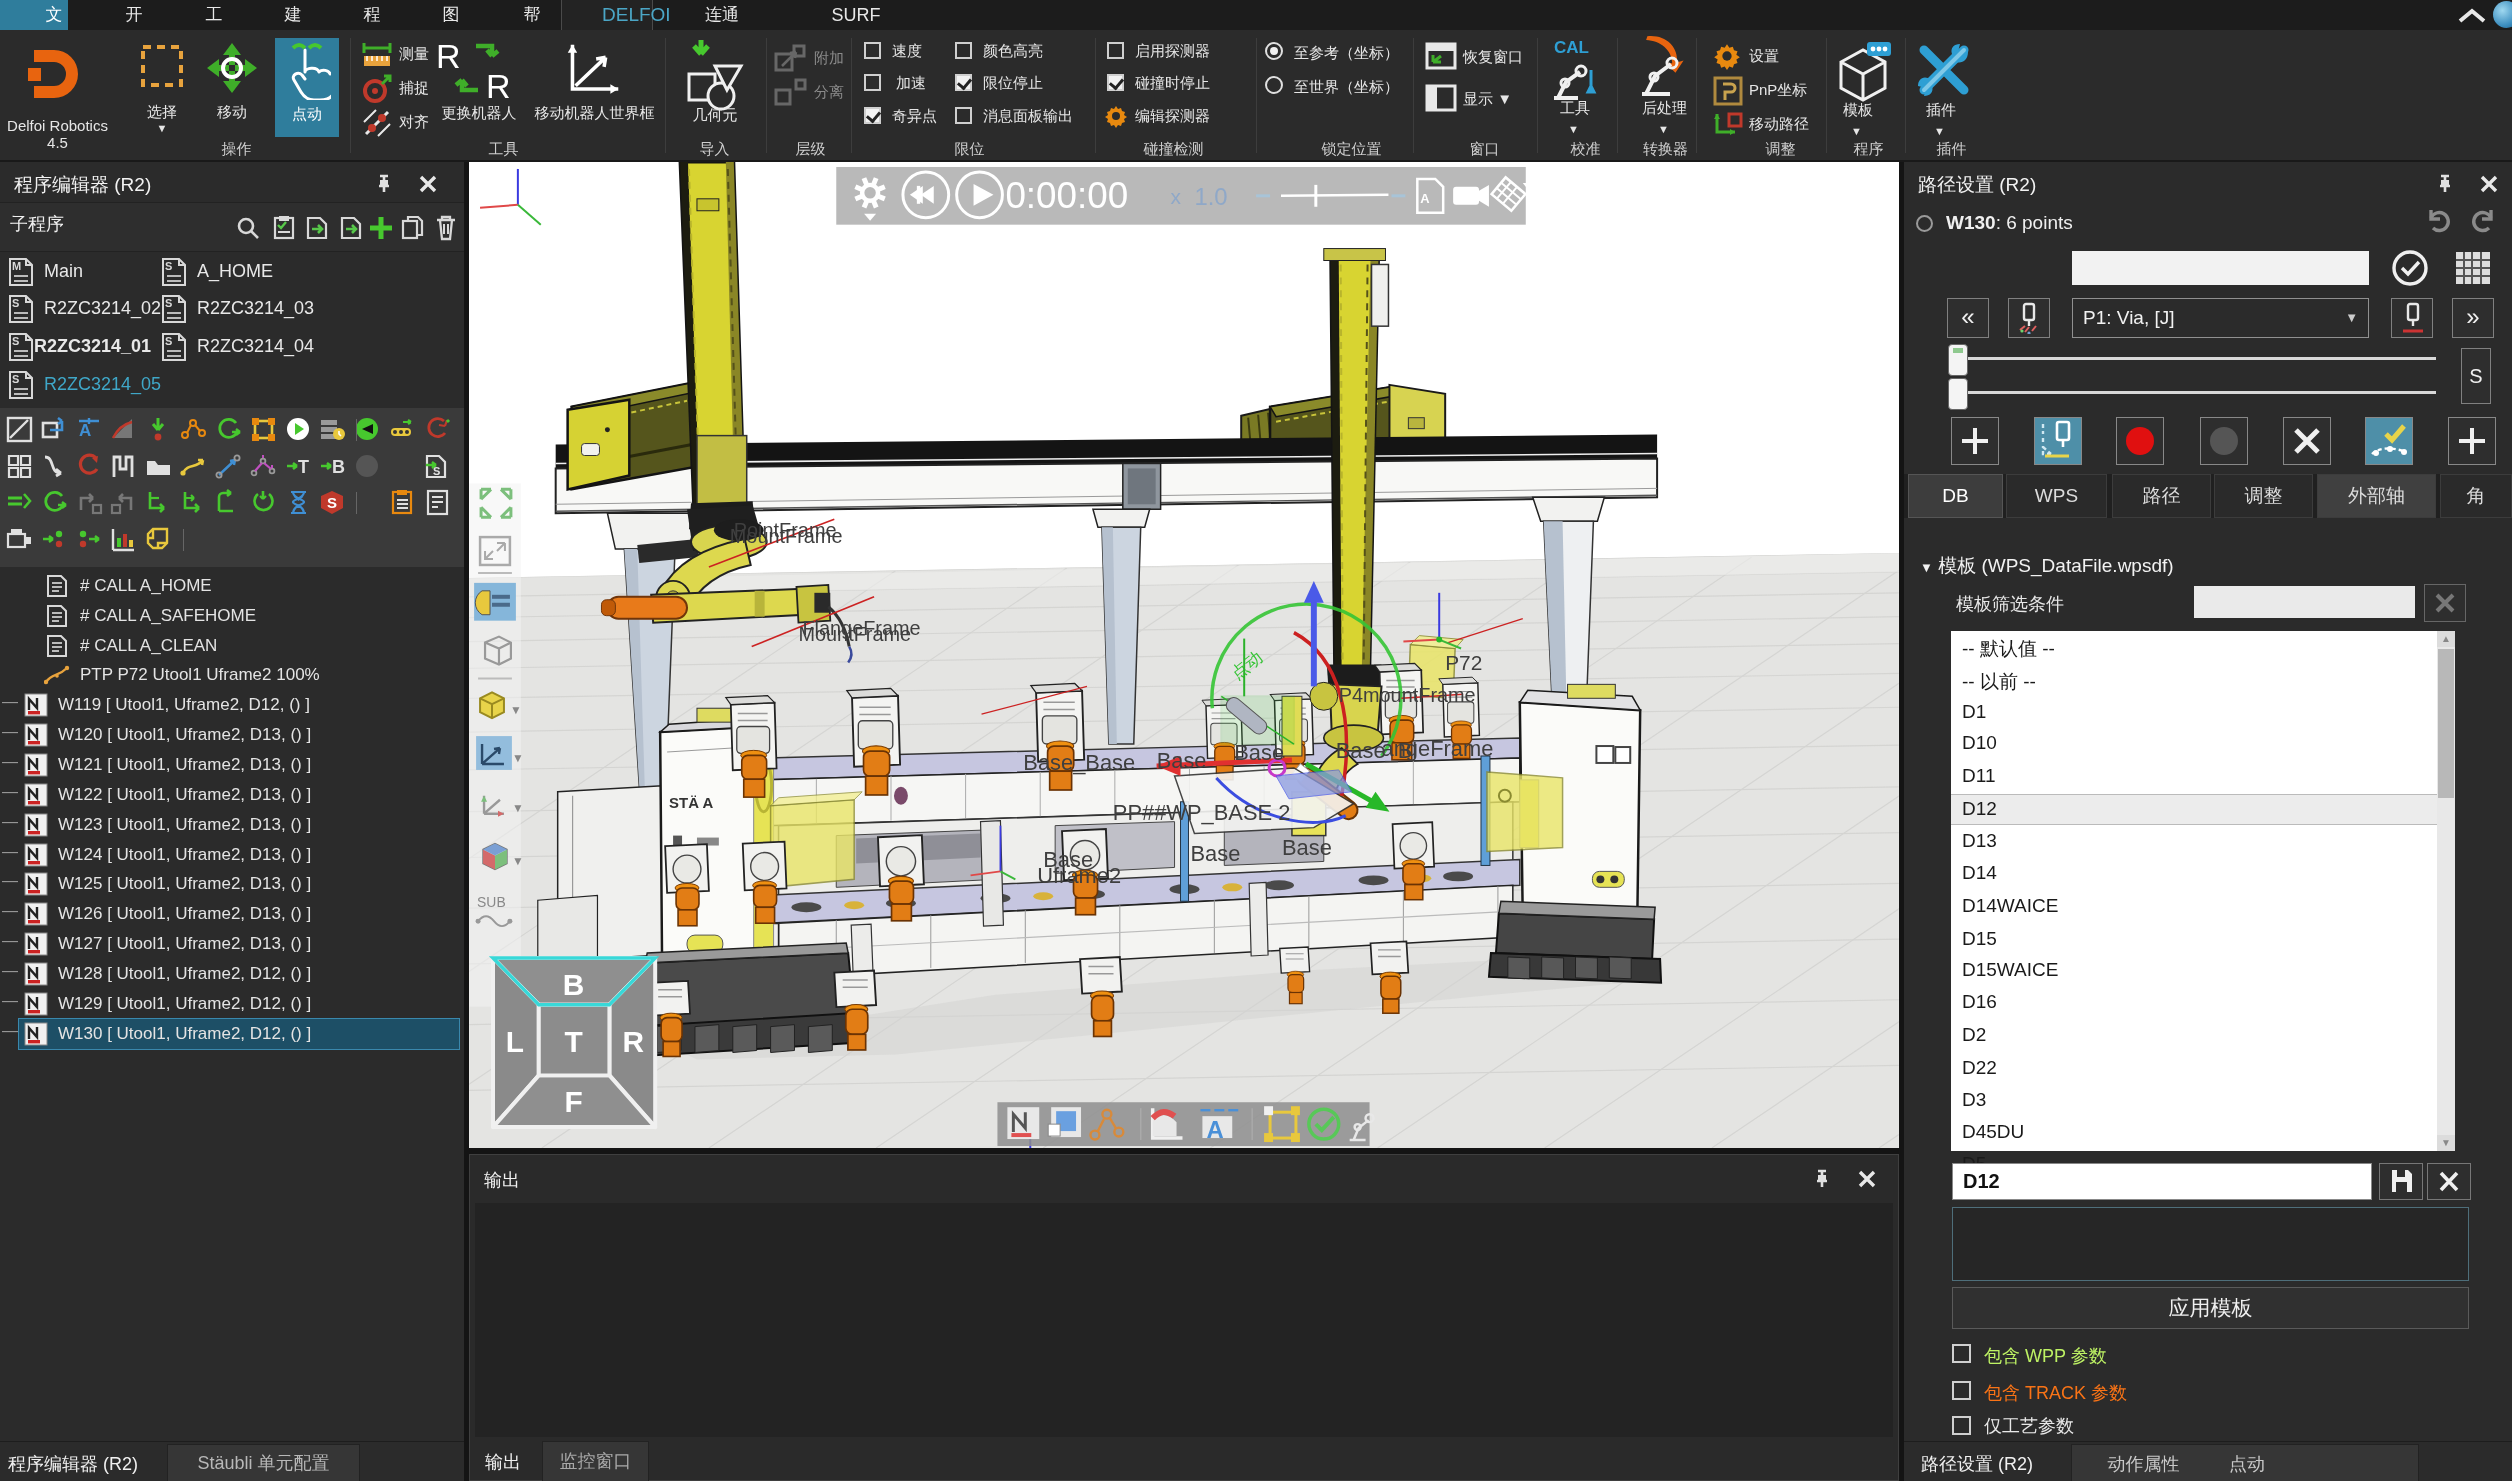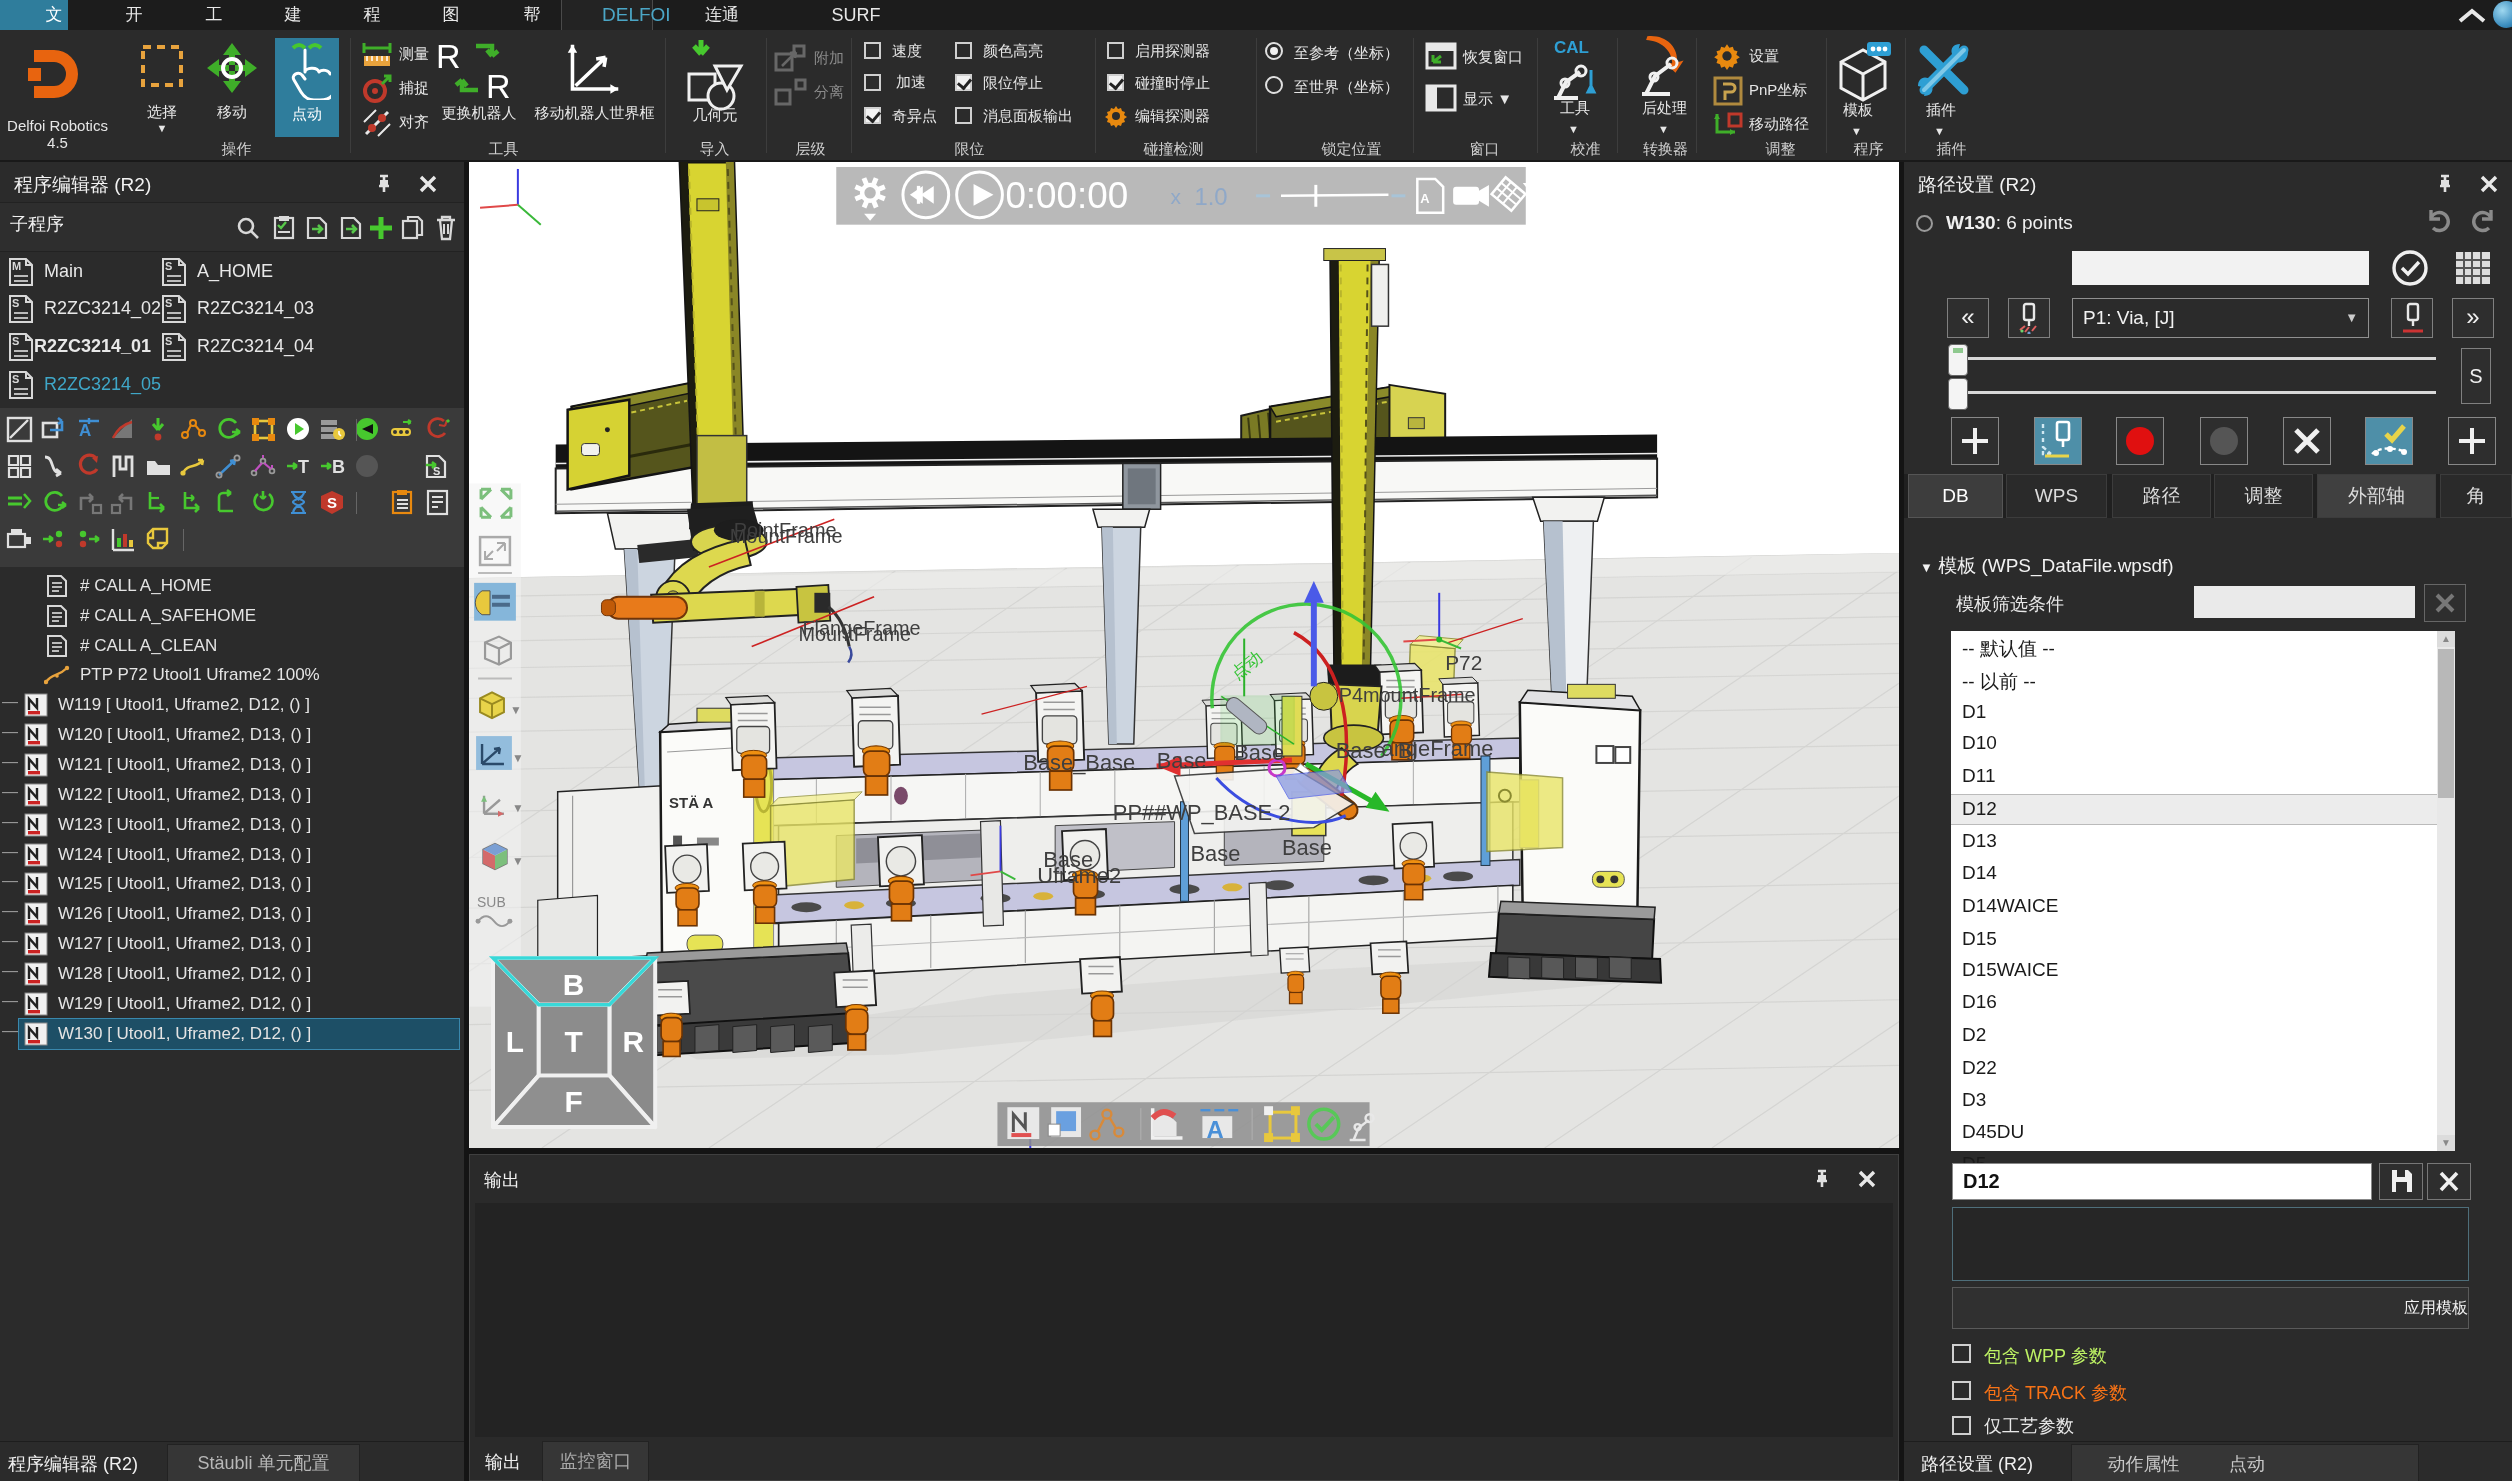--- a/index.html
+++ b/index.html
@@ -152,21 +152,21 @@
       <rect x="2" y="12" width="14" height="14" fill="none" stroke="#999" stroke-width="3"></rect>
       <rect x="22" y="2" width="9" height="9" fill="none" stroke="#999" stroke-width="3"></rect>
     </svg>
     <div class="rsmall" style="left:814px;top:52px;color:#8a8a8a;">分离</div>
     <div class="glabel" style="left:753px;width:115px;">层级</div>
     <div class="gsep" style="left:851px;"></div>
 
     <div class="chk" style="left:864px;top:12px;"></div>
       <div class="cbl" style="left:892px;top:10px;">速度</div>
     <div class="chk" style="left:864px;top:44px;"></div>
-      <div class="cbl" style="left:896px;top:42px;font-family:Liberation Serif, serif;">加速</div>
+      <div class="cbl" style="left:896px;top:42px;">加速</div>
     <div class="chk on" style="left:864px;top:77px;"></div>
       <div class="cbl" style="left:892px;top:75px;">奇异点</div>
     <div class="chk" style="left:955px;top:12px;"></div>
       <div class="cbl" style="left:983px;top:10px;">颜色高亮</div>
     <div class="chk on" style="left:955px;top:44px;"></div>
       <div class="cbl" style="left:983px;top:42px;">限位停止</div>
     <div class="chk" style="left:955px;top:77px;"></div>
       <div class="cbl" style="left:983px;top:75px;">消息面板输出</div>
     <div class="glabel" style="left:912px;width:115px;">限位</div>
     <div class="gsep" style="left:1095px;"></div>
@@ -1336,21 +1336,21 @@
     <div class="abs" style="left:48px;top:1001px;width:420px;height:37px;background:#ffffff;border:1px solid #888;color:#111;font-size:20px;line-height:35px;padding-left:10px;font-weight:bold;">D12</div>
     <div class="abs" style="left:475px;top:1001px;width:44px;height:37px;background:#2e2e2e;border:1px solid #777;"><svg width="42" height="35" viewBox="0 0 42 35">
           <path d="M12 6 h16 l4 4 v18 H12 Z" fill="#f0f0f0"></path>
           <rect x="17" y="6" width="8" height="7" fill="#2e2e2e"></rect>
           <rect x="16" y="18" width="11" height="10" fill="#2e2e2e"></rect>
         </svg></div>
     <div class="abs" style="left:523px;top:1001px;width:44px;height:37px;background:#2e2e2e;border:1px solid #777;"><svg width="42" height="35" viewBox="0 0 42 35">
           <path d="M13 9 L29 26 M29 9 L13 26" stroke="#f0f0f0" stroke-width="3.6"></path>
         </svg></div>
     <div class="abs" style="left:48px;top:1045px;width:517px;height:74px;background:#262626;border:1px solid #4e6e7a;"></div>
-    <div class="abs" style="left:48px;top:1125px;width:517px;height:42px;background:#303030;border:1px solid #5a5a5a;color:#f0f0f0;font-size:16px;text-align:right;line-height:40px;">应用模板</div>
+    <div class="abs" style="left:48px;top:1125px;width:517px;height:42px;background:#303030;border:1px solid #5a5a5a;color:#f0f0f0;font-size:21px;text-align:center;line-height:40px;">应用模板</div>
     <div class="abs" style="left:48px;top:1182px;width:19px;height:19px;border:2px solid #d0d0d0;"></div>
     <div class="abs" style="left:80px;top:1182px;color:#bef264;font-size:18px;">包含 WPP 参数</div>
     <div class="abs" style="left:48px;top:1219px;width:19px;height:19px;border:2px solid #d0d0d0;"></div>
     <div class="abs" style="left:80px;top:1219px;color:#f97316;font-size:18px;">包含 TRACK 参数</div>
     <div class="abs" style="left:48px;top:1254px;width:19px;height:19px;border:2px solid #d0d0d0;"></div>
     <div class="abs" style="left:80px;top:1252px;color:#e8e8e8;font-size:18px;">仅工艺参数</div>
     <div class="abs" style="left:0px;top:1279px;width:608px;height:41px;background:#2b2b2b;border-top:1px solid #1d1d1d;">
       <div class="abs" style="left:17px;top:10px;color:#f0f0f0;font-size:18px;">路径设置 (R2)</div>
       <div class="abs" style="left:167px;top:2px;width:348px;height:39px;background:#363636;border:1px solid #222;"></div>
       <div class="abs" style="left:185px;top:10px;width:109px;color:#c8c8c8;font-size:18px;text-align:center;">动作属性</div>

